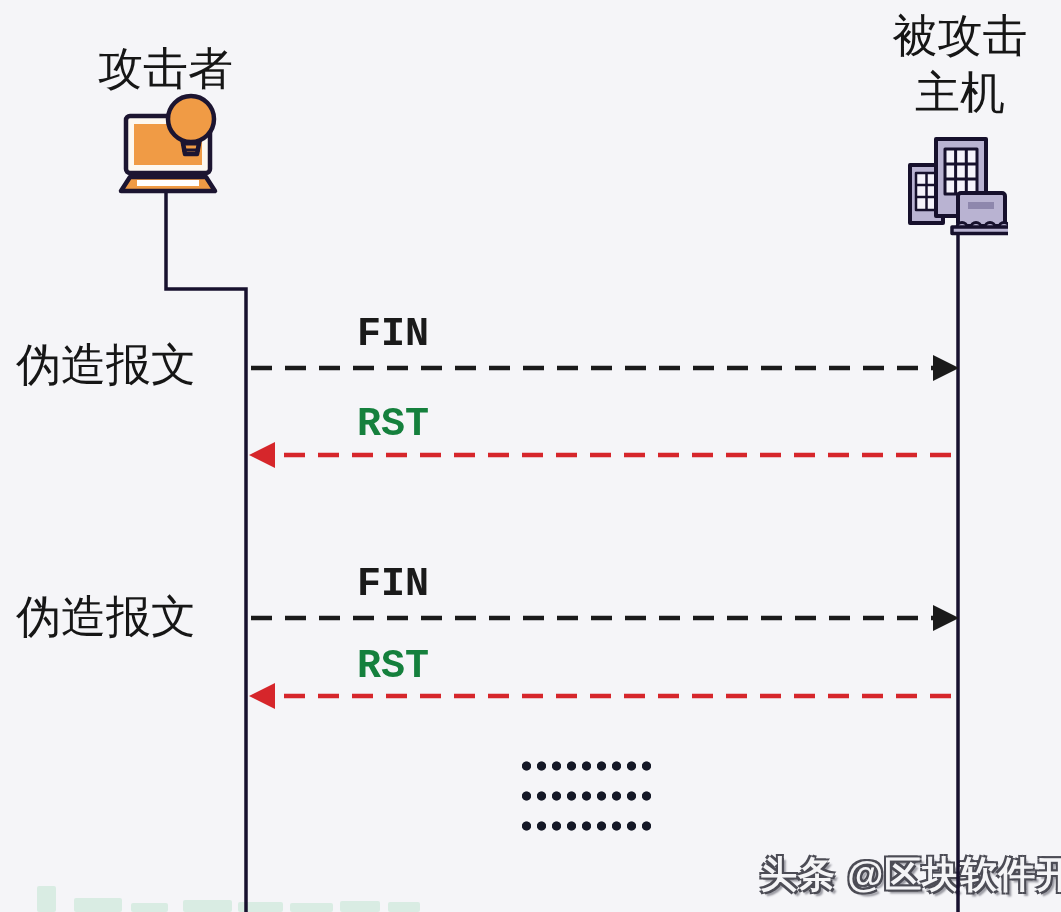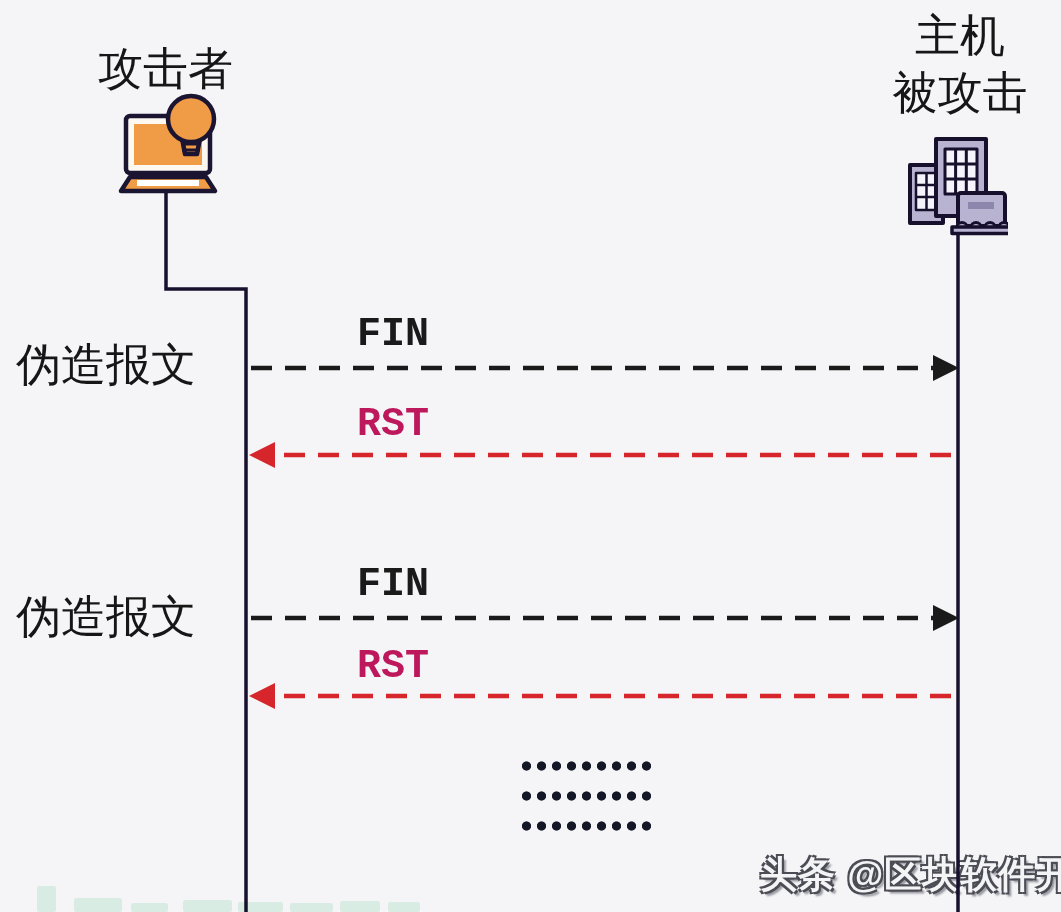--- a/index.html
+++ b/index.html
@@ -21,21 +21,21 @@
   }
   .actor-label-right{
     width:204px;text-align:center;line-height:57px;
   }
   .msg-label{
     width:130px;text-align:center;
     font-weight:700;font-size:40px;
     z-index:3;white-space:nowrap;font-family:Liberation Mono, monospace;
   }
   .msg-label.req{color:#1a1a1a;}
-  .msg-label.resp{color:#be185d;}
+  .msg-label.resp{color:#15803d;}
   #diagram-lines{z-index:2;pointer-events:none;}
   .icon-svg{z-index:2;}
   #ellipsis-dots{
     left:519px;top:751px;width:138px;height:82px;
     background-image:radial-gradient(circle,#141826 4.2px,rgba(0,0,0,0) 5px);
     background-size:15px 30px;
     z-index:2;
   }
   #watermark-toutiao{
     left:760px;top:850px;
@@ -53,22 +53,22 @@
   }
 </style>
 </head>
 <body>
 
 <div id="canvas">
 
   <div class="abs cn" style="left:98px;top:28px;margin-top:14px;">攻击者</div>
 
   <div class="abs cn actor-label-right" style="left:858px;top:8px;">
+    <div>被攻击</div>
     <div>主机</div>
-    <div>被攻击</div>
   </div>
 
   <svg class="abs icon-svg" style="left:110px;top:92px;" width="122" height="103" viewBox="0 0 122 103">
     <g stroke="#1c1531" stroke-width="4.5" stroke-linejoin="round">
       <rect x="16" y="24" width="84" height="57" rx="4" fill="#fdf8f0"></rect>
       <rect x="24" y="32" width="68" height="41" fill="#f09b45" stroke="none"></rect>
       <path d="M20,85 L96,85 L105,99 L11,99 Z" fill="#f09b45"></path>
       <rect x="27" y="88" width="62" height="6" fill="#ffffff" stroke="none"></rect>
       <path d="M72,46 l18,0 l-3,16 l-12,0 z" fill="#f09b45"></path>
       <line x1="71" y1="52" x2="91" y2="52" stroke-width="3"></line>

